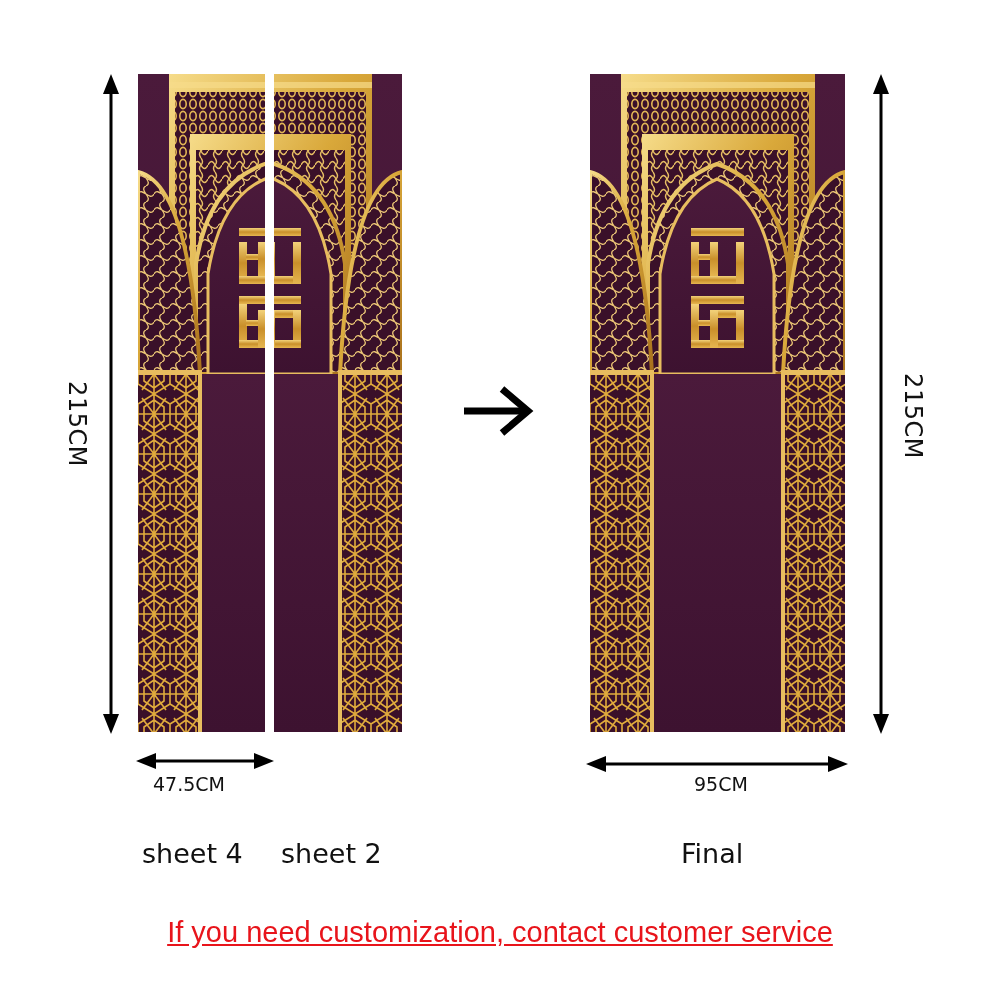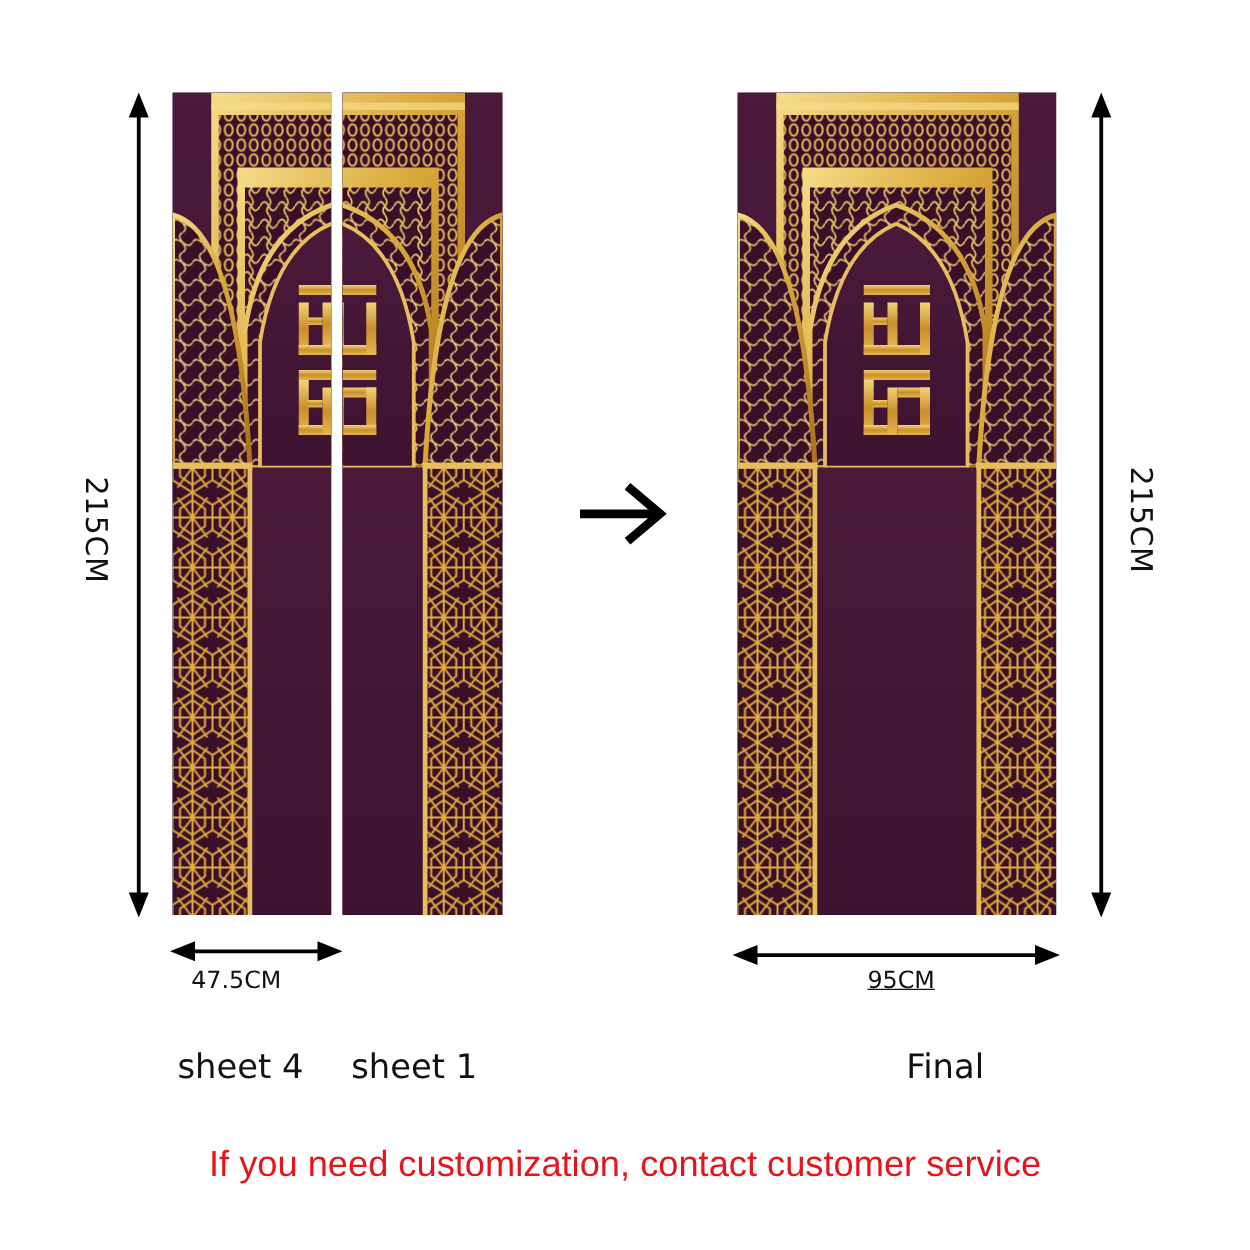--- a/index.html
+++ b/index.html
@@ -3,21 +3,21 @@
 <meta charset="utf-8">
 <style>
   html,body{margin:0;padding:0;background:#ffffff;}
   body{width:1000px;height:1000px;position:relative;overflow:hidden;font-family:"DejaVu Sans","Liberation Sans",sans-serif;color:#111;}
   .abs{position:absolute;}
   .panel{position:absolute;overflow:hidden;background:#4a1838;}
   .panel svg{display:block;}
   .vlabel{position:absolute;font-size:24px;white-space:nowrap;letter-spacing:0.5px;}
   .lbl{position:absolute;font-size:19px;white-space:nowrap;}
   .caption{position:absolute;font-size:27px;white-space:nowrap;}
-  .notice{position:absolute;left:0;width:1000px;text-align:center;font-family:"Liberation Sans",sans-serif;font-size:29px;}
+  .notice{position:absolute;left:0;width:1000px;text-align:center;font-family:"Liberation Sans",sans-serif;font-size:29px;text-decoration:underline;}
 </style>
 </head>
 <body>
 
 <svg width="0" height="0" style="position:absolute">
   <defs>
     <linearGradient id="goldGrad" x1="0" y1="0" x2="1" y2="1">
       <stop offset="0" stop-color="#f6dc8a"></stop>
       <stop offset="0.45" stop-color="#d9a83a"></stop>
       <stop offset="1" stop-color="#a9711c"></stop>
@@ -140,19 +140,19 @@
   <polygon points="0,10 20,2 20,18" fill="#000"></polygon>
   <polygon points="138,10 118,2 118,18" fill="#000"></polygon>
 </svg>
 <div class="lbl" style="left:153px;top:773px;">47.5CM</div>
 
 <svg class="abs" style="left:586px;top:754px;" width="262" height="20" viewBox="0 0 262 20">
   <line x1="14" y1="10" x2="248" y2="10" stroke="#000" stroke-width="3"></line>
   <polygon points="0,10 20,2 20,18" fill="#000"></polygon>
   <polygon points="262,10 242,2 242,18" fill="#000"></polygon>
 </svg>
-<div class="lbl" style="left:694px;top:773px;text-decoration:underline;">95CM</div>
+<div class="lbl" style="left:694px;top:773px;">95CM</div>
 
 <div class="caption" style="left:142px;top:838px;">sheet 4</div>
-<div class="caption" style="left:281px;top:838px;">sheet 1</div>
-<div class="caption" style="left:681px;top:838px;margin-left:44px;">Final</div>
+<div class="caption" style="left:281px;top:838px;">sheet 2</div>
+<div class="caption" style="left:681px;top:838px;">Final</div>
 
 <div class="notice" style="top:916px;color:#e8141b;">If you need customization, contact customer service</div>
 
 </body></html>

